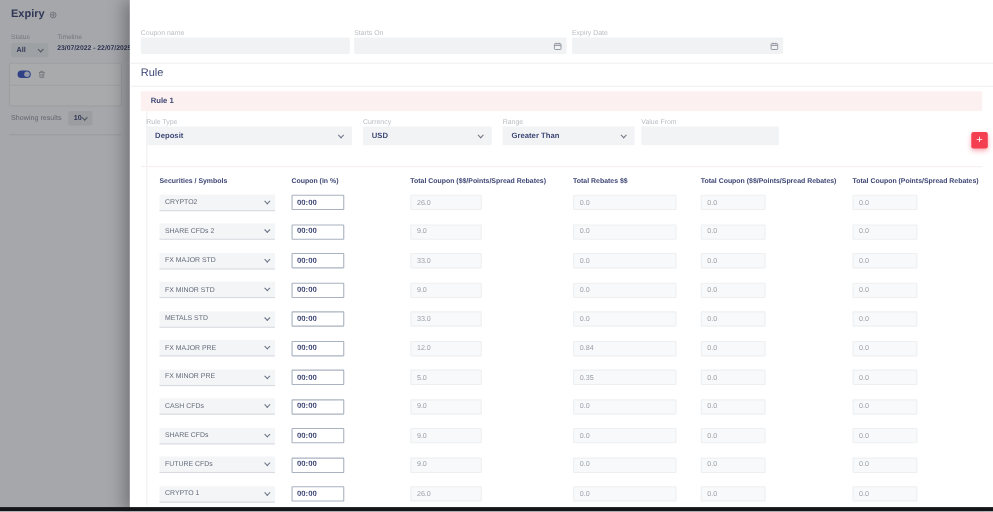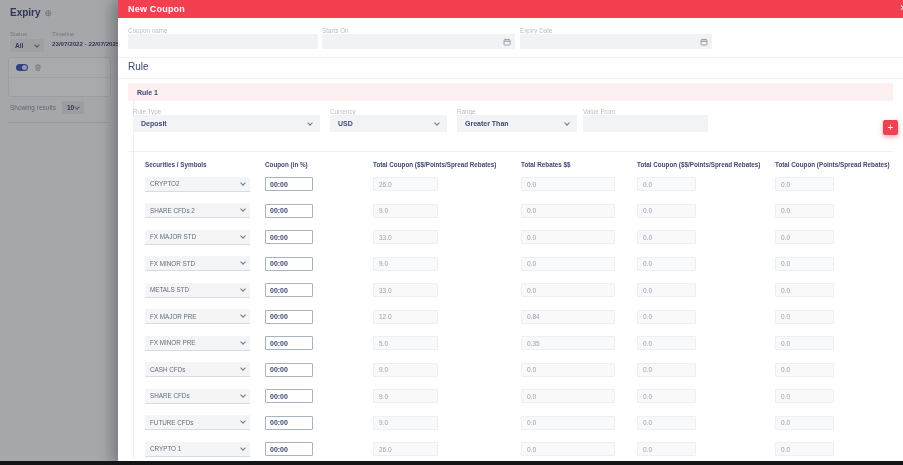--- a/index.html
+++ b/index.html
@@ -91,24 +91,20 @@
   <div class="sb-select" style="left:62px; top:101px; width:22px; background:#e9eaec;">
     <span>10</span>
     <span class="chev"></span>
   </div>
   <div class="sb-divider" style="top:122px;"></div>
 </div>
 
 <div class="overlay"></div>
 
 <div class="drawer">
-  <div class="drawer-header">
-    <span class="drawer-title">New Coupon</span>
-    <span class="drawer-close">✕</span>
-  </div>
 
   <span class="fld-label" style="left:10px; top:27px;">Coupon name</span>
   <input class="fld-input" style="left: 10px; top: 34px; width: 190px;">
 
   <span class="fld-label" style="left:204px; top:27px;">Starts On</span>
   <input class="fld-input" style="left: 204px; top: 34px; width: 193px;">
   <svg class="cal-icon" style="left:385px; top:38px;" viewBox="0 0 24 24">
       <rect x="3" y="5" width="18" height="16" rx="2" fill="none" stroke="#8a8f98" stroke-width="2.4"></rect>
       <line x1="3" y1="10" x2="21" y2="10" stroke="#8a8f98" stroke-width="2.4"></line>
       <line x1="8" y1="2.5" x2="8" y2="7" stroke="#8a8f98" stroke-width="2.4"></line>

